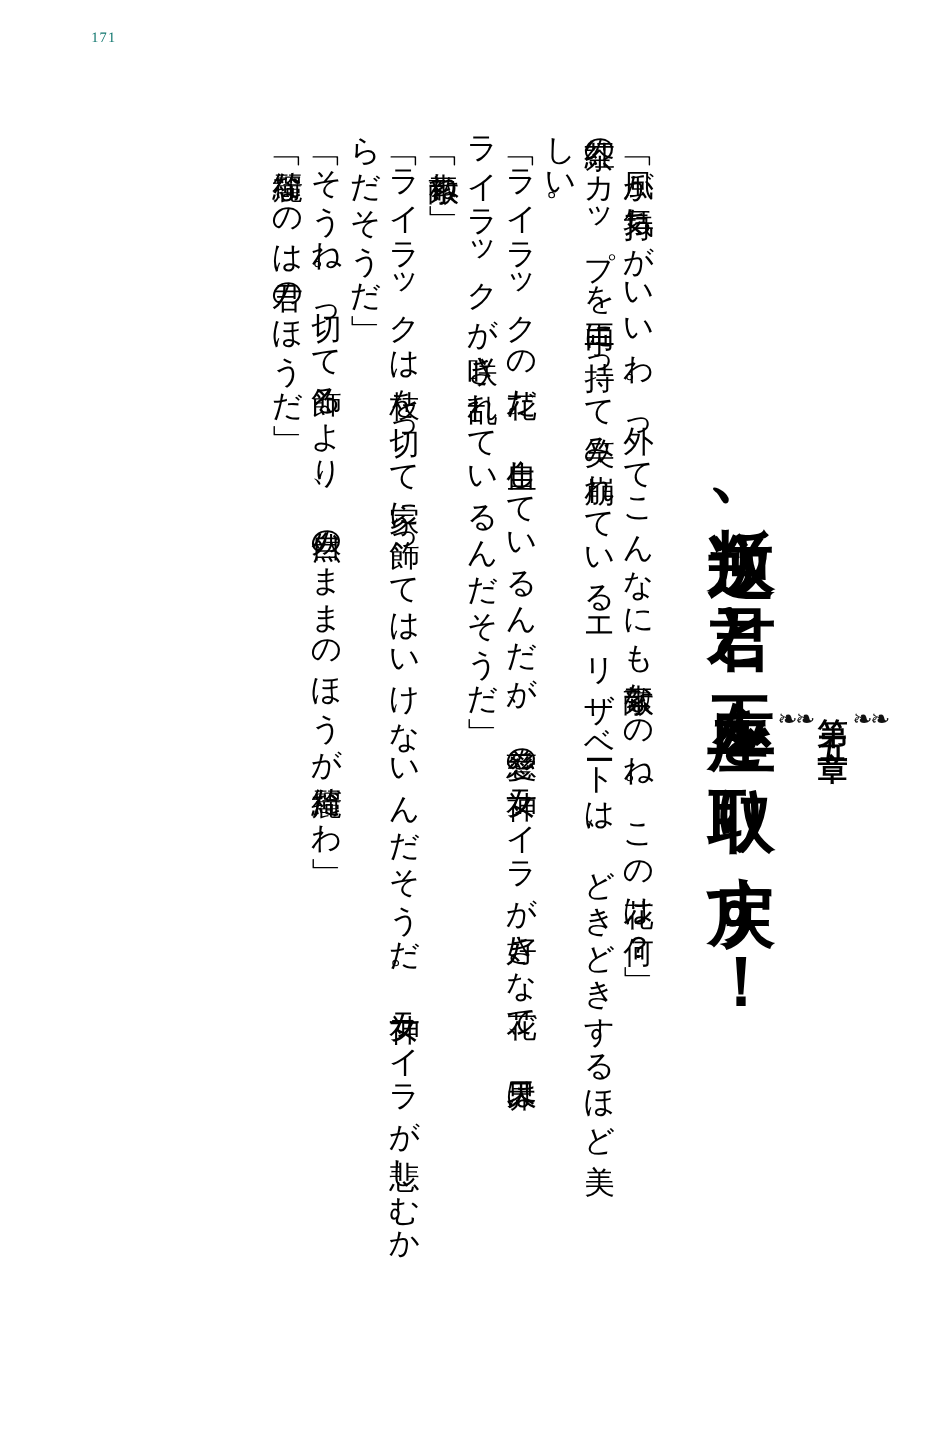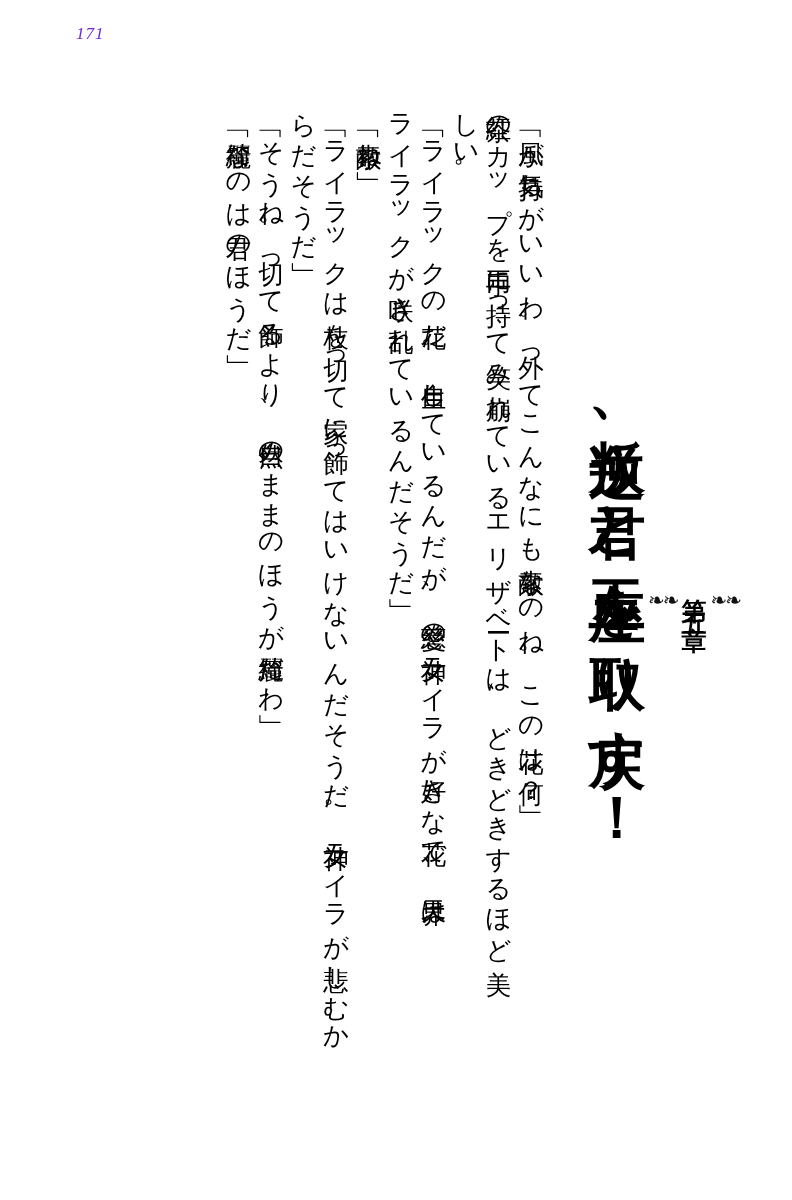--- a/index.html
+++ b/index.html
@@ -20,25 +20,24 @@
     position: relative;
     width: 792px;
     height: 1200px;
     box-sizing: border-box;
   }
 
   .page-number {
     position: absolute;
     top: 24px;
     left: 76px;
-    font-size: 17px;
-    font-style: italic;
+    font-size: 12px;
     font-family: "Liberation Serif", "DejaVu Serif", serif;
     letter-spacing: 1px;
-    color: #6d28d9;
+    color: #0f766e;
   }
 
   
   .body-area {
     position: absolute;
     top: 96px;
     left: 40px;
     right: 40px;
     bottom: 40px;
     display: flex;

